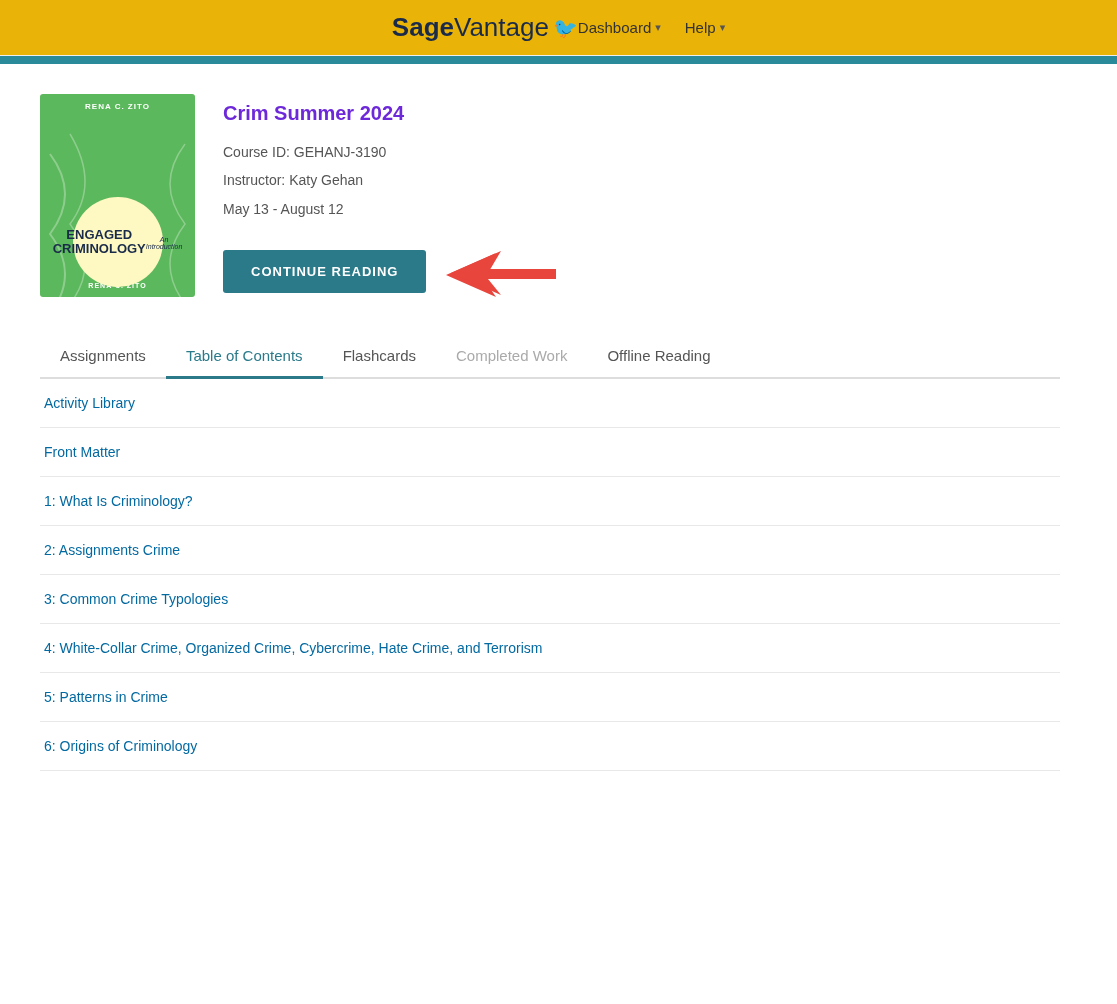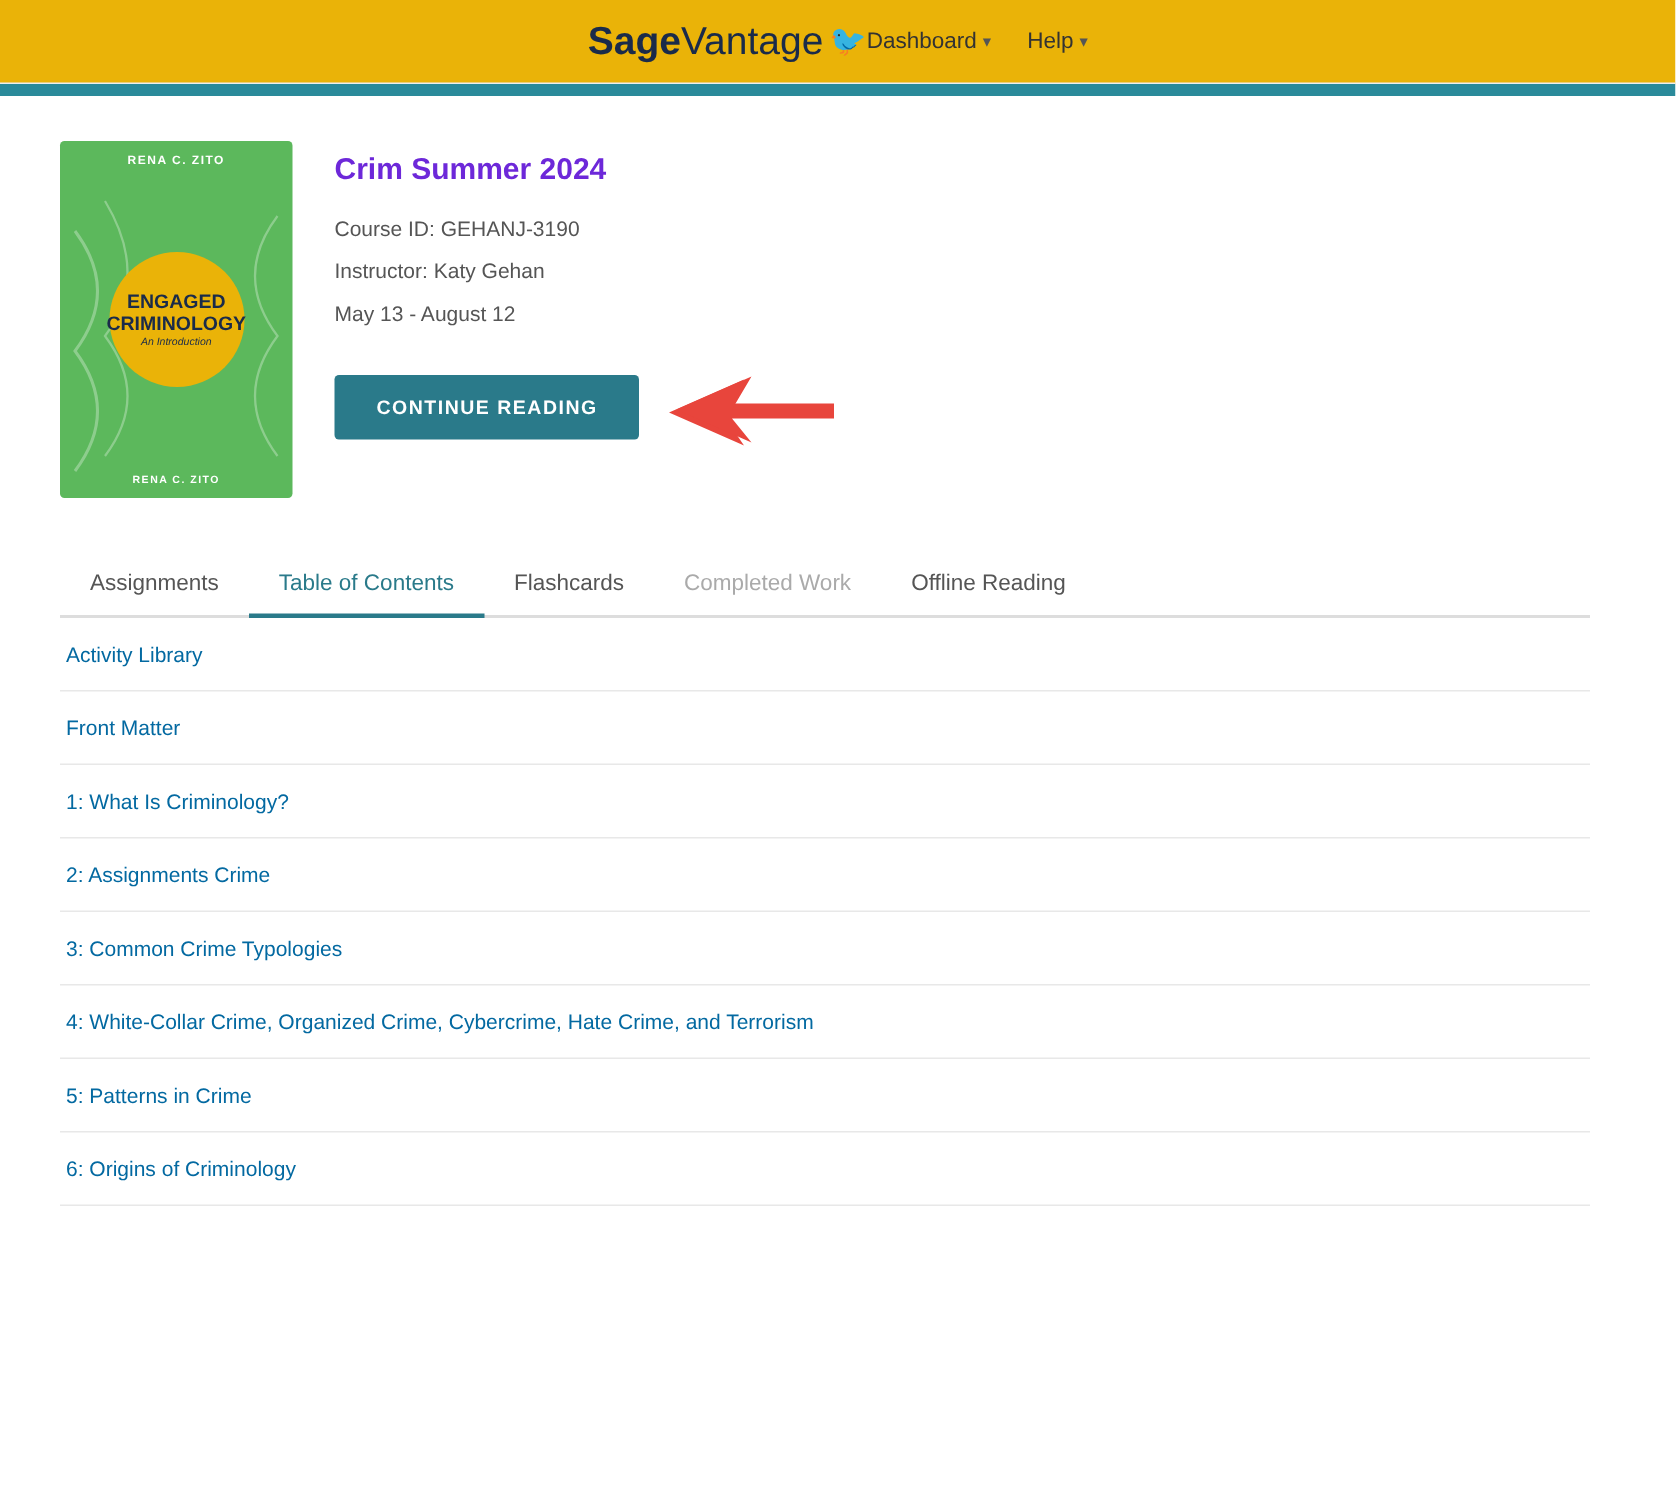--- a/index.html
+++ b/index.html
@@ -60,48 +60,48 @@
     .course-section {
       display: flex;
       align-items: flex-start;
       gap: 28px;
       margin-bottom: 36px;
     }
 
     
     .book-cover {
       width: 155px;
-      height: 238px;
+      height: 203px;
       background: #5cb85c;
       border-radius: 3px;
       flex-shrink: 0;
       position: relative;
       overflow: hidden;
       display: flex;
       flex-direction: column;
       align-items: center;
-      justify-content: center;
+      justify-content: flex-end;
       padding: 10px;
     }
     .book-author-top {
       position: absolute;
       top: 8px;
       font-size: 8px;
       color: #fff;
       text-align: center;
       letter-spacing: 1px;
       font-weight: bold;
     }
     .book-circle {
       width: 90px;
       height: 90px;
-      background: #eab308;
+      background: #fef9c3;
       border-radius: 50%;
       display: flex;
-      flex-direction: column;
+      flex-direction: row;
       align-items: center;
       justify-content: center;
       text-align: center;
       padding: 8px;
       position: relative;
       z-index: 2;
     }
     .book-title-main {
       font-size: 13px;
       font-weight: 900;

